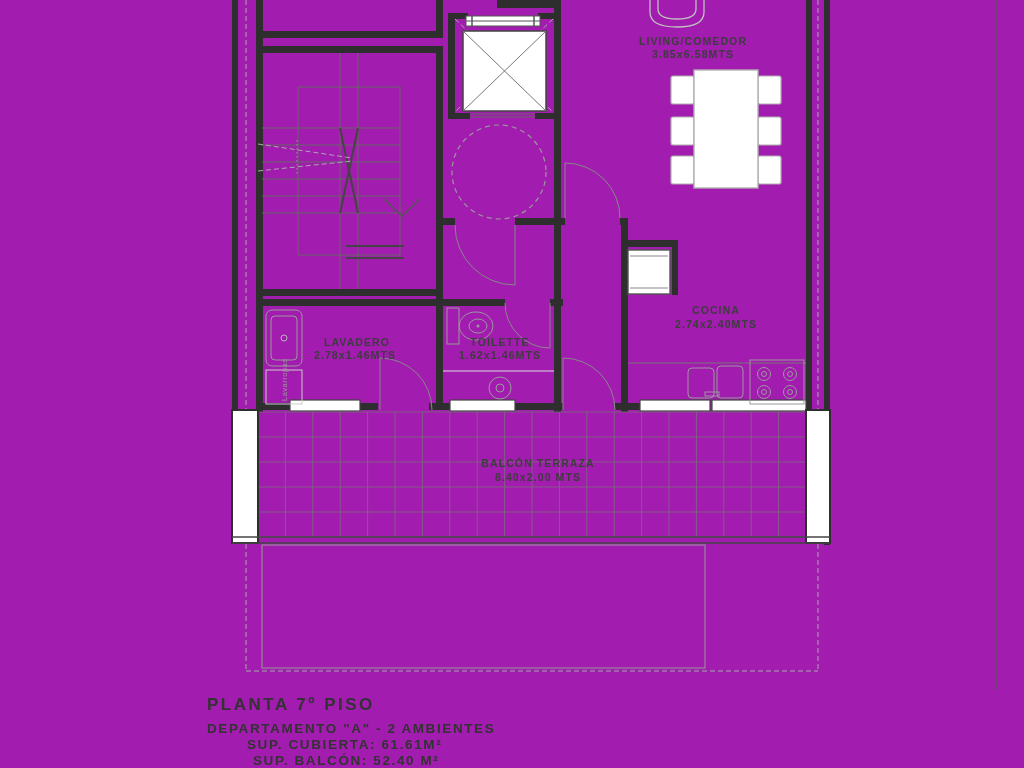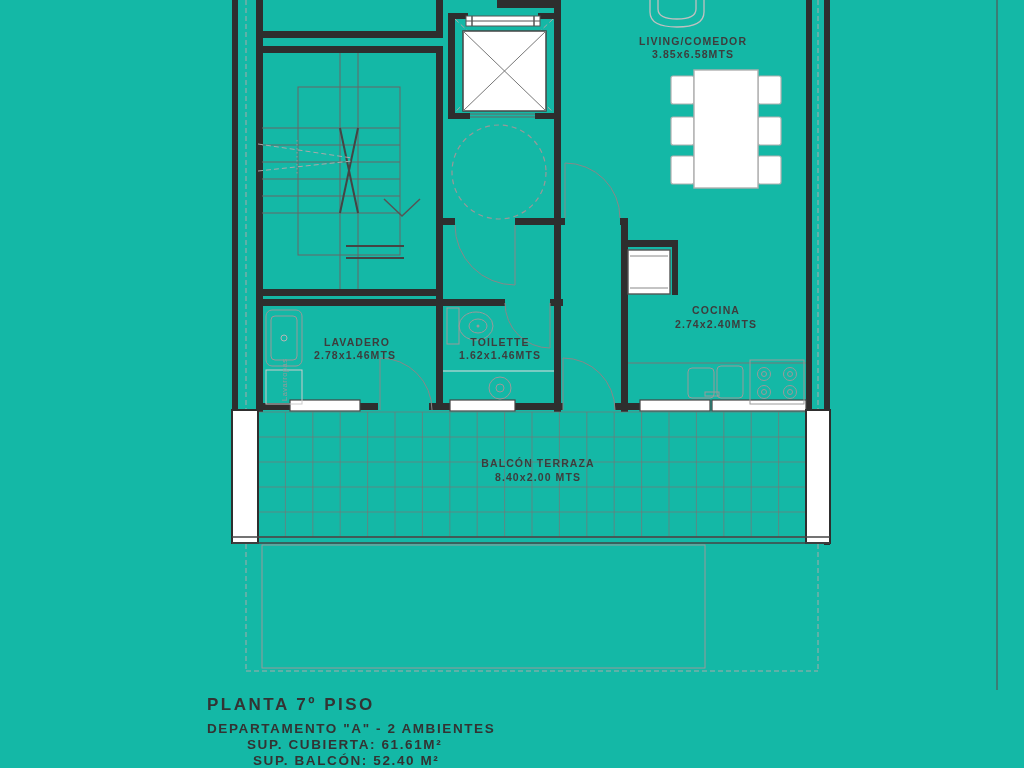--- a/index.html
+++ b/index.html
@@ -1,16 +1,16 @@
 <!DOCTYPE html>
 <html><head>
 <meta charset="utf-8">
 <style>
   html,body{margin:0;padding:0;background:#fff;}
-  .canvas{position:relative;width:1024px;height:768px;background:#14b8a6;overflow:hidden;}
+  .canvas{position:relative;width:1024px;height:768px;background:#a21caf;overflow:hidden;}
   svg text{font-family:"Liberation Sans", sans-serif;font-weight:bold;fill:#3d3d3d;}
   .room-label{font-size:10.5px;letter-spacing:1.1px;}
   .title-main{font-size:17px;letter-spacing:2.5px;fill:#333;}
   .title-sub{font-size:13.5px;letter-spacing:1.6px;fill:#333;}
   .vert-label{font-size:7.5px;letter-spacing:.5px;fill:#999;font-weight:normal;}
   .w{fill:#2e2e2e;}
   .tl{stroke:#666;stroke-width:1;fill:none;}
   .tl2{stroke:#444;stroke-width:2;fill:none;}
   .fx2{stroke:#9a9a9a;stroke-width:1;fill:none;}
   .door{stroke:#888;stroke-width:1;fill:none;}

